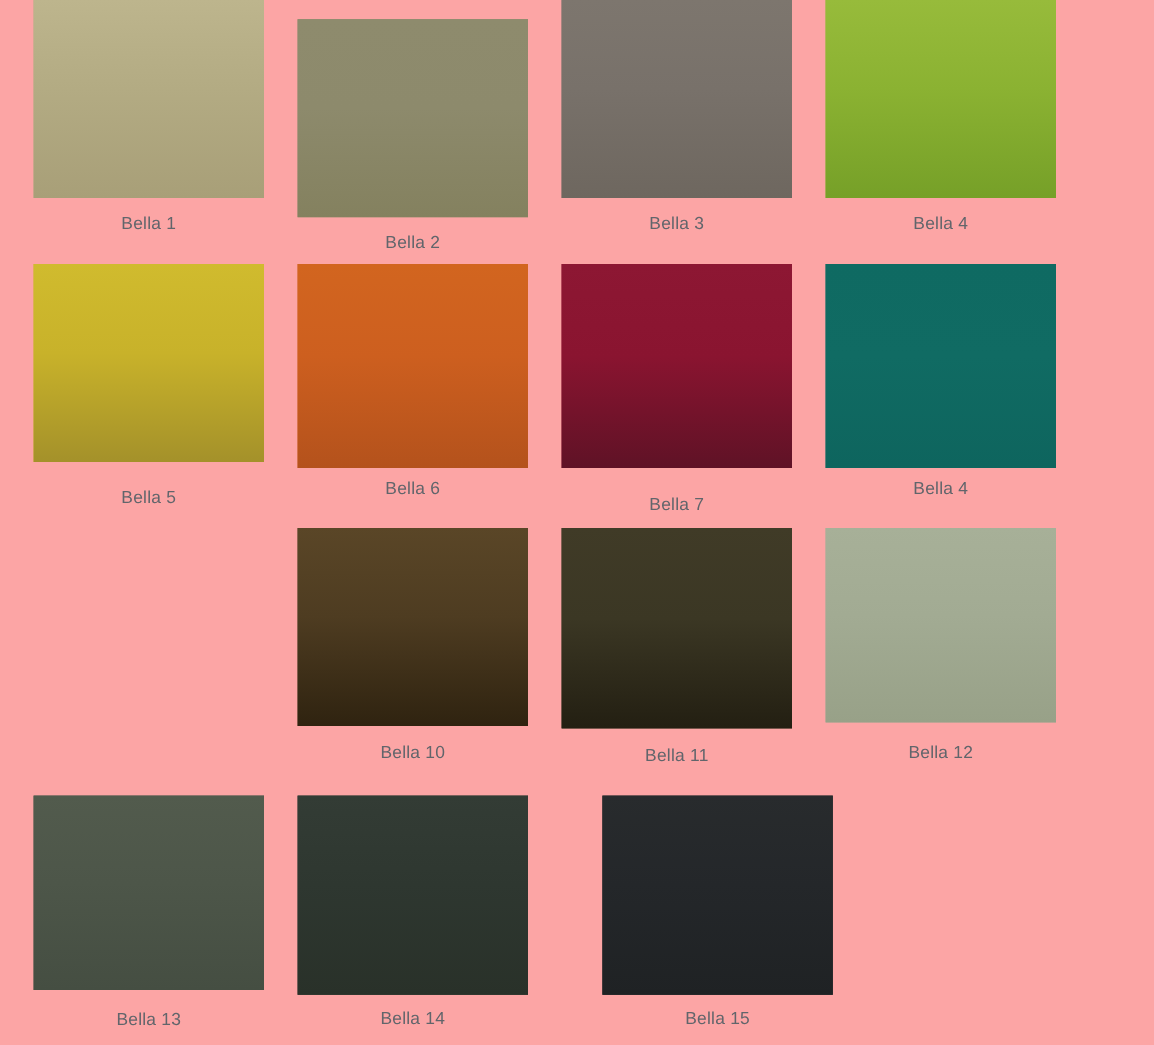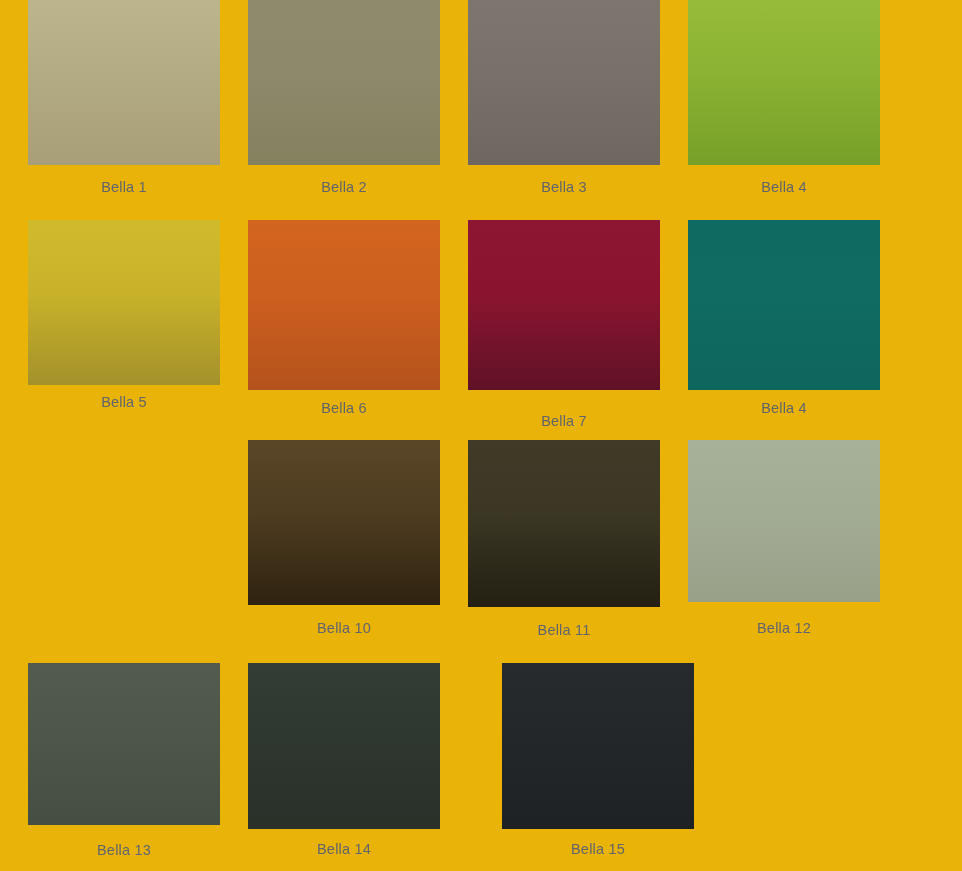--- a/index.html
+++ b/index.html
@@ -38,40 +38,40 @@
     font-size: 14.5px;
     line-height: 18px;
     color: #61656b;
     letter-spacing: 0.2px;
     white-space: nowrap;
   }
 </style>
 </head>
 <body>
 
-<div id="swatch-grid" style="background: #eab308;">
+<div id="swatch-grid" style="background: #fca5a5;">
     <div class="swatch-cell" style="left: 28px; top: 0px; width: 192px;">
       <div class="swatch-chip" style="width: 192px; height: 165px; background-color: rgb(179, 171, 131); background-image: linear-gradient(rgb(189, 181, 141) 0%, rgb(179, 171, 131) 45%, rgb(168, 159, 120) 100%);"></div>
       <div class="swatch-label" style="width: 192px; color: rgb(97, 101, 107); margin-top: 13px;">Bella 1</div>
     </div>
-    <div class="swatch-cell" style="left: 248px; top: 0px; width: 176px;">
+    <div class="swatch-cell" style="left: 248px; top: 16px; width: 176px;">
       <div class="swatch-chip" style="width: 192px; height: 165px; background-color: rgb(141, 138, 108); background-image: linear-gradient(rgb(142, 139, 109) 0%, rgb(141, 138, 108) 45%, rgb(132, 129, 95) 100%);"></div>
       <div class="swatch-label" style="width: 192px; color: rgb(97, 101, 107); margin-top: 13px;">Bella 2</div>
     </div>
     <div class="swatch-cell" style="left: 468px; top: 0px; width: 192px;">
       <div class="swatch-chip" style="width: 192px; height: 165px; background-color: rgb(120, 113, 106); background-image: linear-gradient(rgb(125, 118, 110) 0%, rgb(120, 113, 106) 45%, rgb(110, 103, 95) 100%);"></div>
       <div class="swatch-label" style="width: 192px; color: rgb(97, 101, 107); margin-top: 13px;">Bella 3</div>
     </div>
     <div class="swatch-cell" style="left: 688px; top: 0px; width: 192px;">
       <div class="swatch-chip" style="width: 192px; height: 165px; background-color: rgb(139, 178, 50); background-image: linear-gradient(rgb(151, 187, 59) 0%, rgb(139, 178, 50) 45%, rgb(118, 160, 40) 100%);"></div>
       <div class="swatch-label" style="width: 192px; color: rgb(97, 101, 107); margin-top: 13px;">Bella 4</div>
     </div>
     <div class="swatch-cell" style="left: 28px; top: 220px; width: 192px;">
       <div class="swatch-chip" style="width: 192px; height: 165px; background-color: rgb(200, 178, 42); background-image: linear-gradient(rgb(208, 187, 46) 0%, rgb(200, 178, 42) 45%, rgb(164, 145, 42) 100%);"></div>
-      <div class="swatch-label" style="width: 192px; color: rgb(97, 101, 107); margin-top: 8px;">Bella 5</div>
+      <div class="swatch-label" style="width: 192px; color: rgb(97, 101, 107); margin-top: 21px;">Bella 5</div>
     </div>
     <div class="swatch-cell" style="left: 248px; top: 220px; width: 192px;">
       <div class="swatch-chip" style="width: 192px; height: 170px; background-color: rgb(205, 95, 31); background-image: linear-gradient(rgb(210, 101, 31) 0%, rgb(205, 95, 31) 45%, rgb(180, 82, 28) 100%);"></div>
       <div class="swatch-label" style="width: 192px; color: rgb(97, 101, 107); margin-top: 9px;">Bella 6</div>
     </div>
     <div class="swatch-cell" style="left: 468px; top: 220px; width: 192px;">
       <div class="swatch-chip" style="width: 192px; height: 170px; background-color: rgb(138, 20, 48); background-image: linear-gradient(rgb(141, 23, 51) 0%, rgb(138, 20, 48) 45%, rgb(95, 18, 38) 100%);"></div>
       <div class="swatch-label" style="width: 192px; color: rgb(97, 101, 107); margin-top: 22px;">Bella 7</div>
     </div>
     <div class="swatch-cell" style="left: 688px; top: 220px; width: 192px;">

